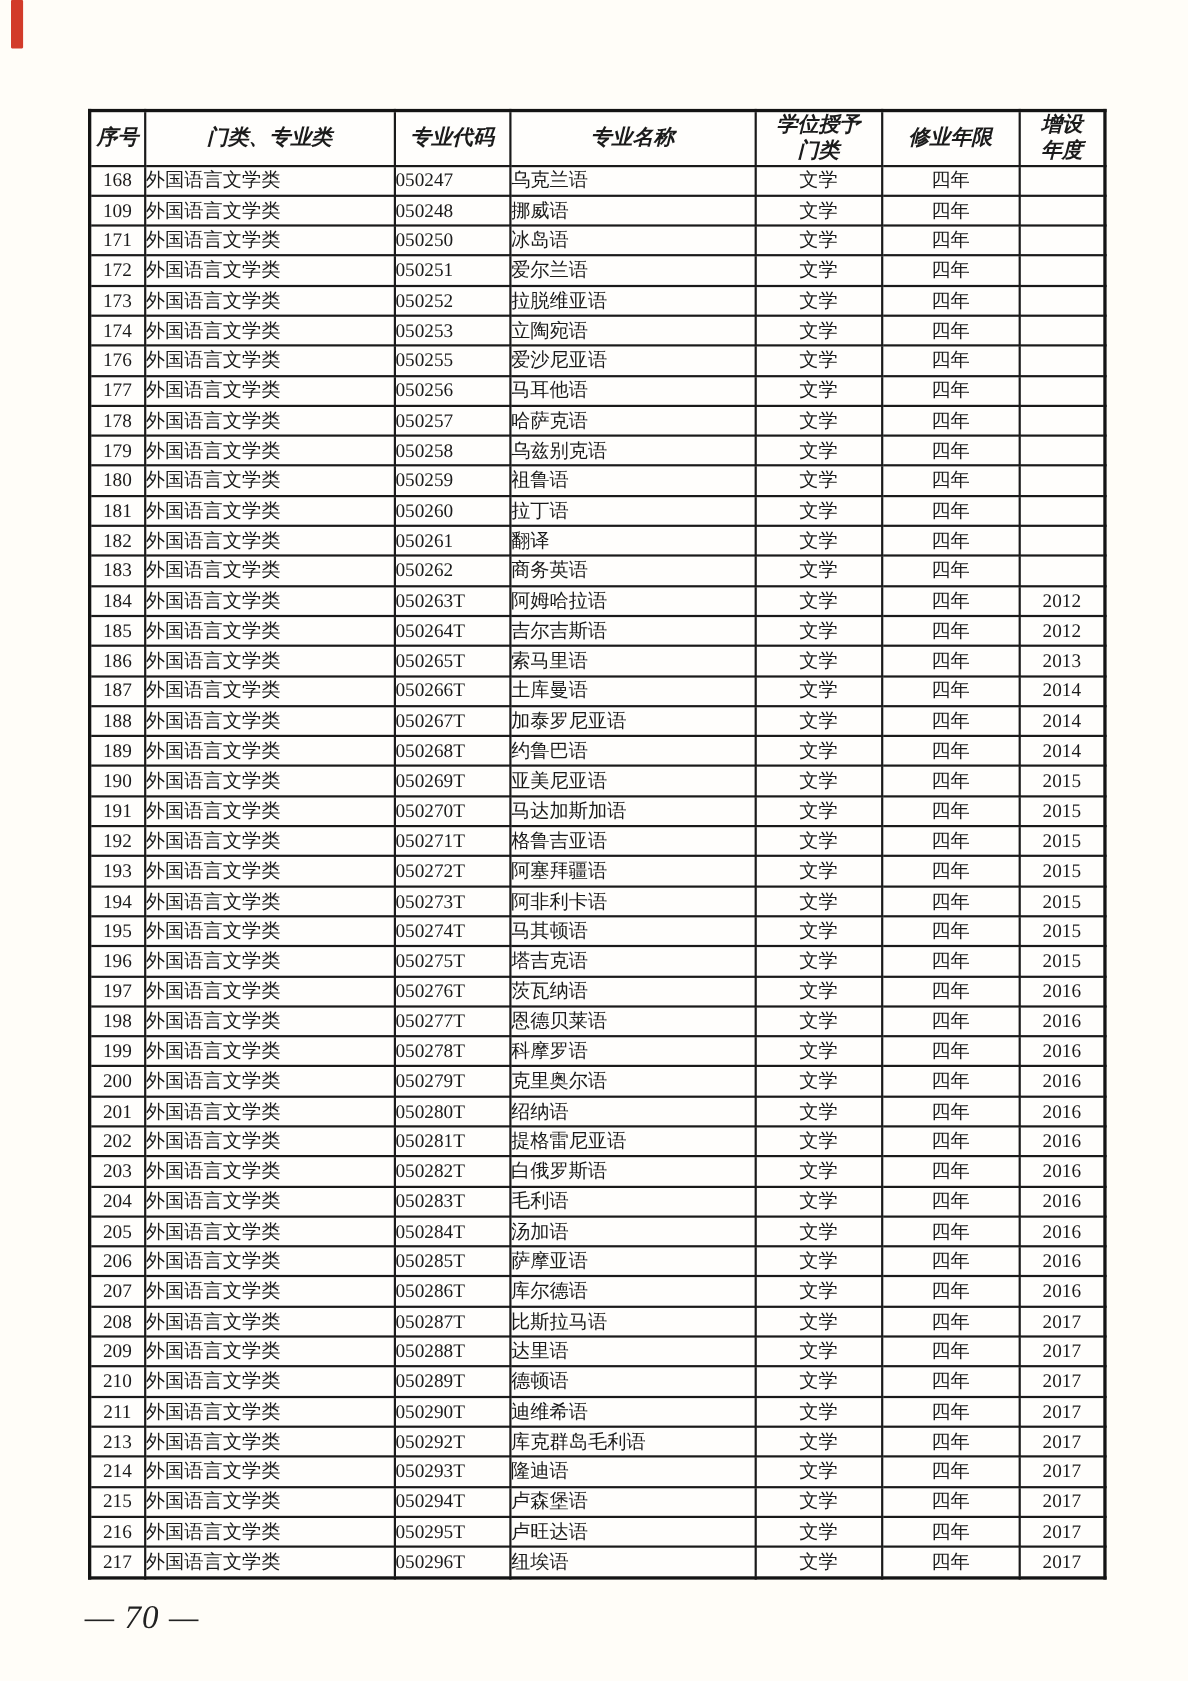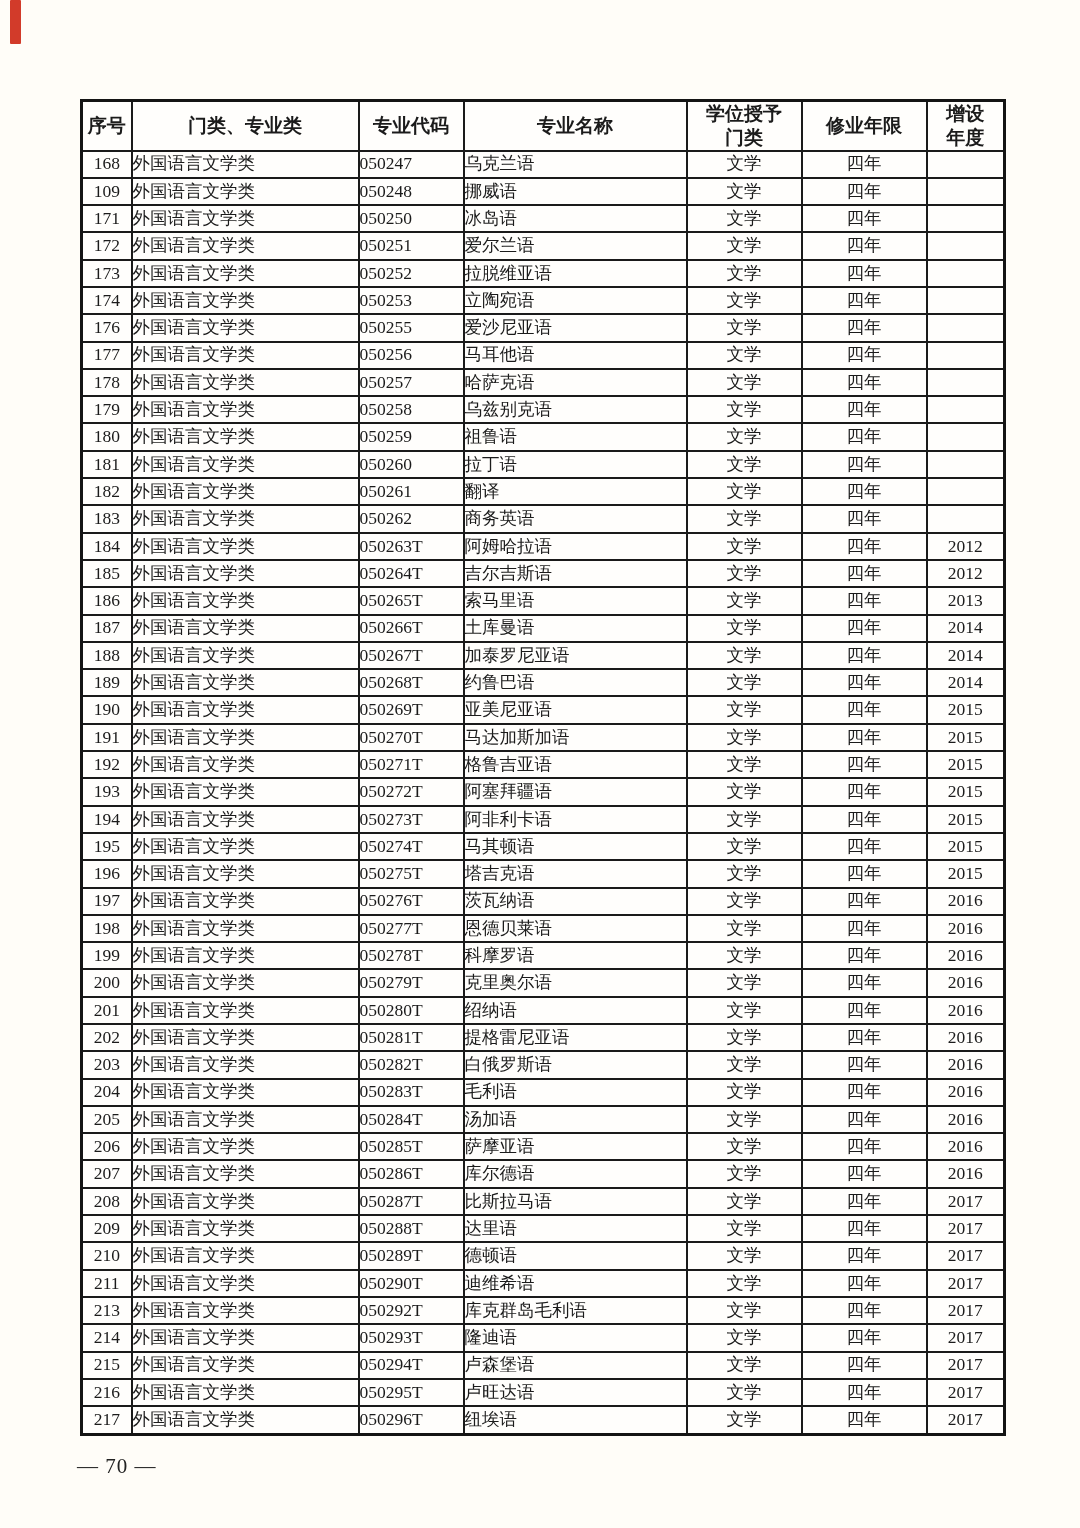--- a/index.html
+++ b/index.html
@@ -36,20 +36,21 @@
     background: #fffefc;
   }
   .doc-table th, .doc-table td {
     border: 2px solid #1a1a1a;
     padding: 0;
     overflow: hidden;
     white-space: nowrap;
   }
   .doc-table thead tr {
     height: 41px;
+    font-style: italic;
   }
   .doc-table th {
     font-size: 19px;
     font-weight: bold;
     text-align: center;
     vertical-align: middle;
     line-height: 1.25;
   }
   .doc-table td {
     font-size: 17.5px;
@@ -60,23 +61,24 @@
     text-align: left;
     padding-left: 7px;
   }
   .align-center {
     text-align: center;
   }
   .page-footer {
     position: absolute;
     left: 77px;
     top: 1454px;
-    font-size: 21px;
+    font-size: 30px;
     color: #222;
     letter-spacing: 1px;
+    font-style: italic;
   }
 </style>
 </head>
 <body>
 
 <div class="red-marker"></div>
 
 <table class="doc-table">
   <colgroup>
       <col style="width: 50px;">

